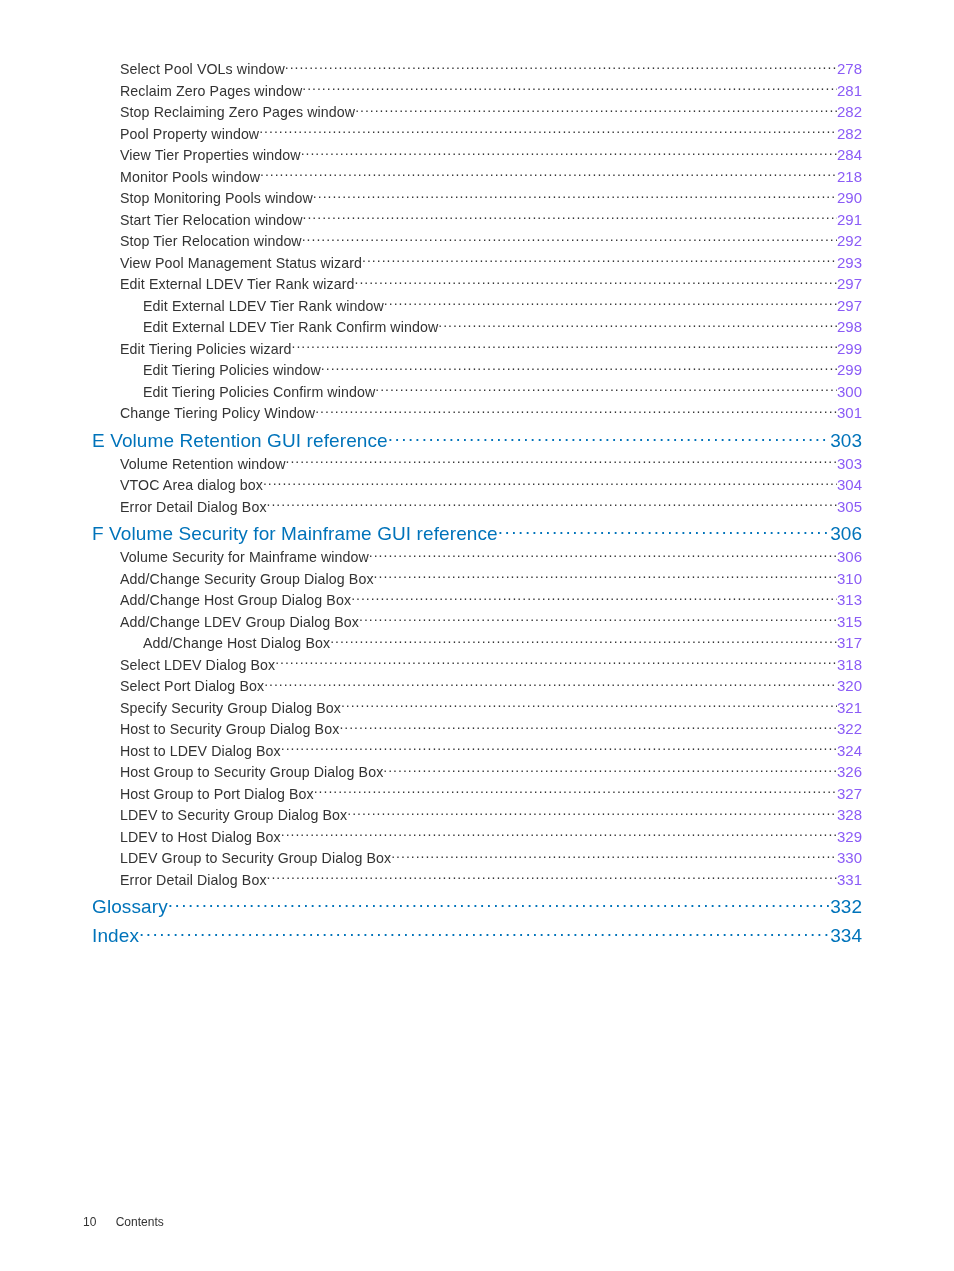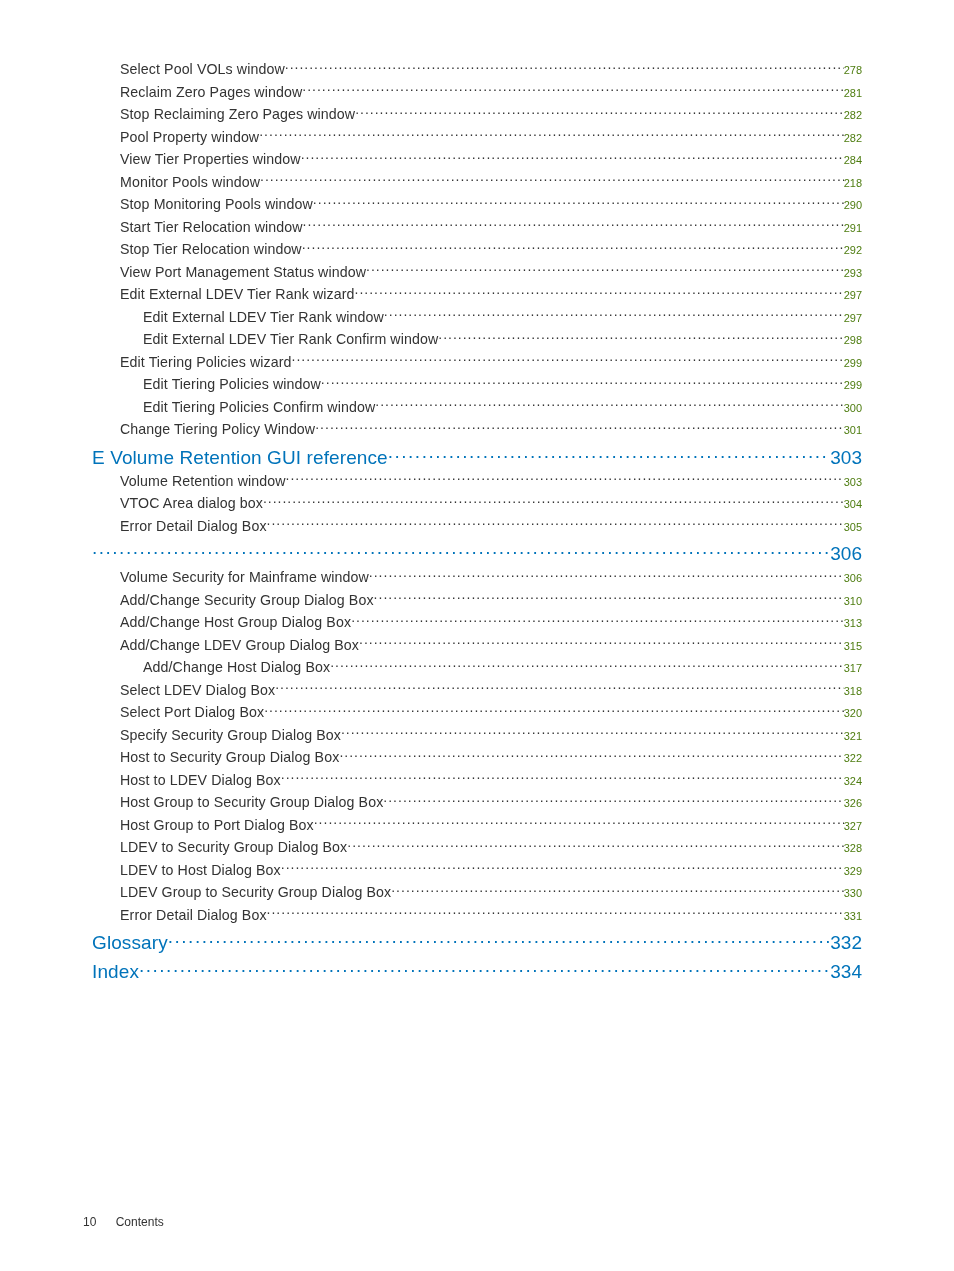--- a/index.html
+++ b/index.html
@@ -34,22 +34,22 @@
   .toc-row .leader::after {
     content: "..................................................................................................................................................................................................................................................";
     position: absolute;
     left: 0;
     bottom: 0;
     letter-spacing: 1px;
     color: #333;
     font-size: 14px;
   }
   .toc-row .page {
-    color: #4d7c0f;
-    font-size: 11px;
+    color: #8b5cf6;
+    font-size: 15px;
     font-weight: 300;
   }
   .lvl2 { padding-left: 28px; line-height: 19.5px; }
   .lvl3 { padding-left: 51px; line-height: 19.5px; }
   .lvl1 {
     padding-left: 0;
     line-height: 25px;
     margin-top: 4px;
   }
   .lvl1 .label {
@@ -120,21 +120,21 @@
       <span class="label">Start Tier Relocation window</span>
       <span class="leader"></span>
       <span class="page">291</span>
     </div>
     <div class="toc-row lvl2">
       <span class="label">Stop Tier Relocation window</span>
       <span class="leader"></span>
       <span class="page">292</span>
     </div>
     <div class="toc-row lvl2">
-      <span class="label">View Port Management Status window</span>
+      <span class="label">View Pool Management Status wizard</span>
       <span class="leader"></span>
       <span class="page">293</span>
     </div>
     <div class="toc-row lvl2">
       <span class="label">Edit External LDEV Tier Rank wizard</span>
       <span class="leader"></span>
       <span class="page">297</span>
     </div>
     <div class="toc-row lvl3">
       <span class="label">Edit External LDEV Tier Rank window</span>
@@ -180,20 +180,21 @@
       <span class="label">VTOC Area dialog box</span>
       <span class="leader"></span>
       <span class="page">304</span>
     </div>
     <div class="toc-row lvl2">
       <span class="label">Error Detail Dialog Box</span>
       <span class="leader"></span>
       <span class="page">305</span>
     </div>
     <div class="toc-row lvl1">
+      <span class="label">F Volume Security for Mainframe GUI reference</span>
       <span class="leader"></span>
       <span class="page">306</span>
     </div>
     <div class="toc-row lvl2">
       <span class="label">Volume Security for Mainframe window</span>
       <span class="leader"></span>
       <span class="page">306</span>
     </div>
     <div class="toc-row lvl2">
       <span class="label">Add/Change Security Group Dialog Box</span>

